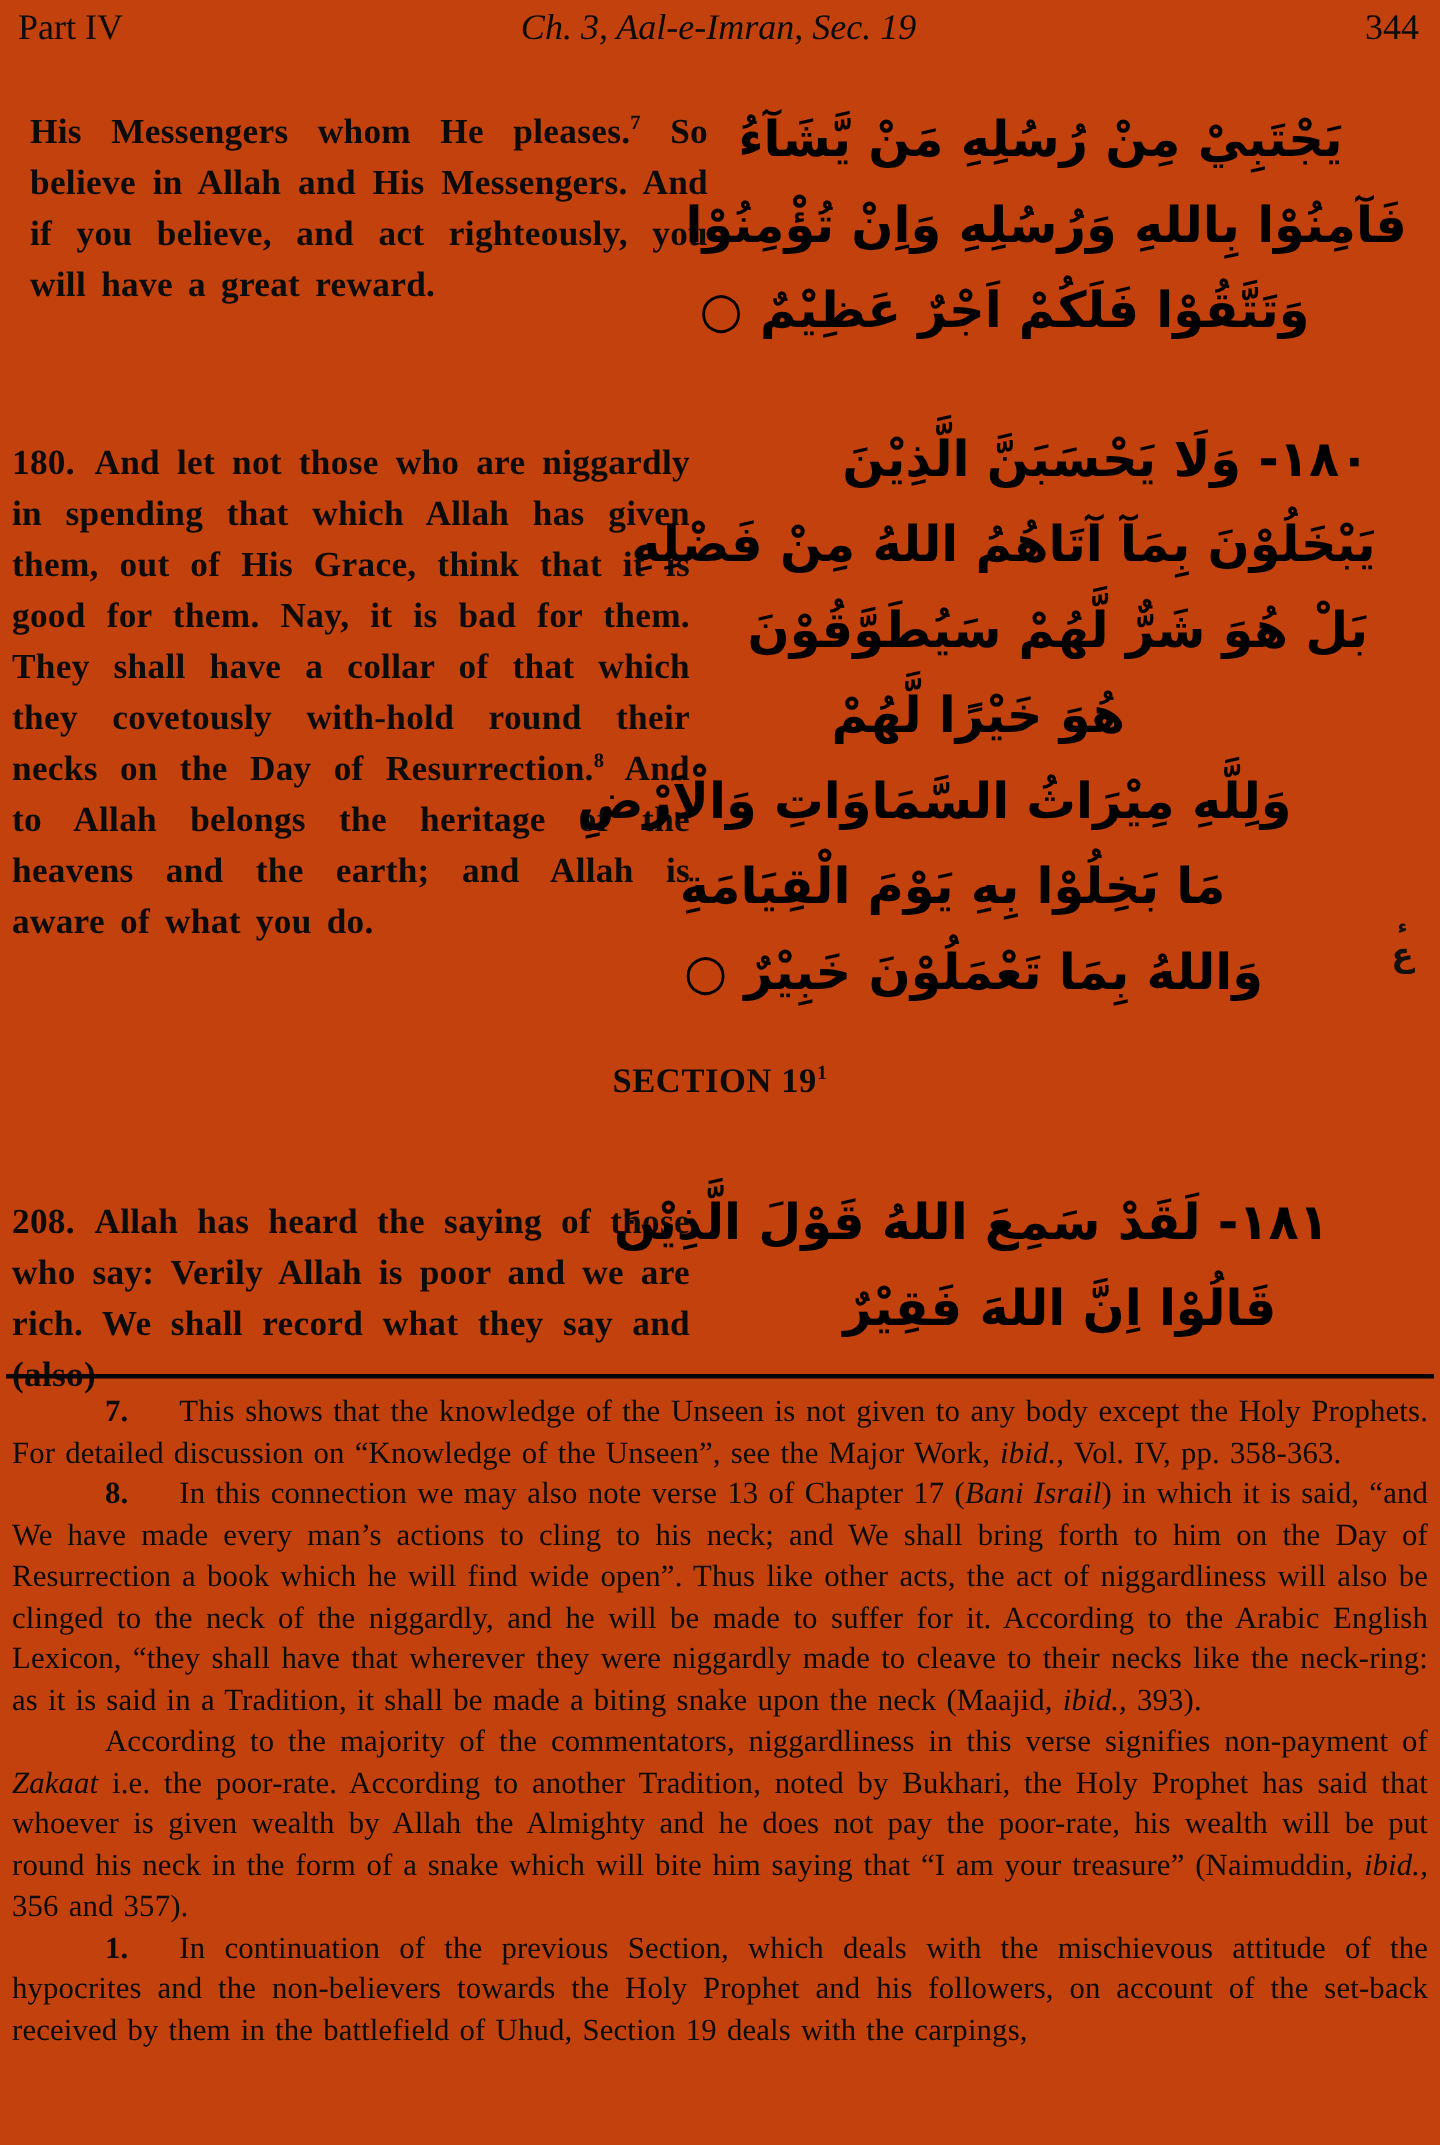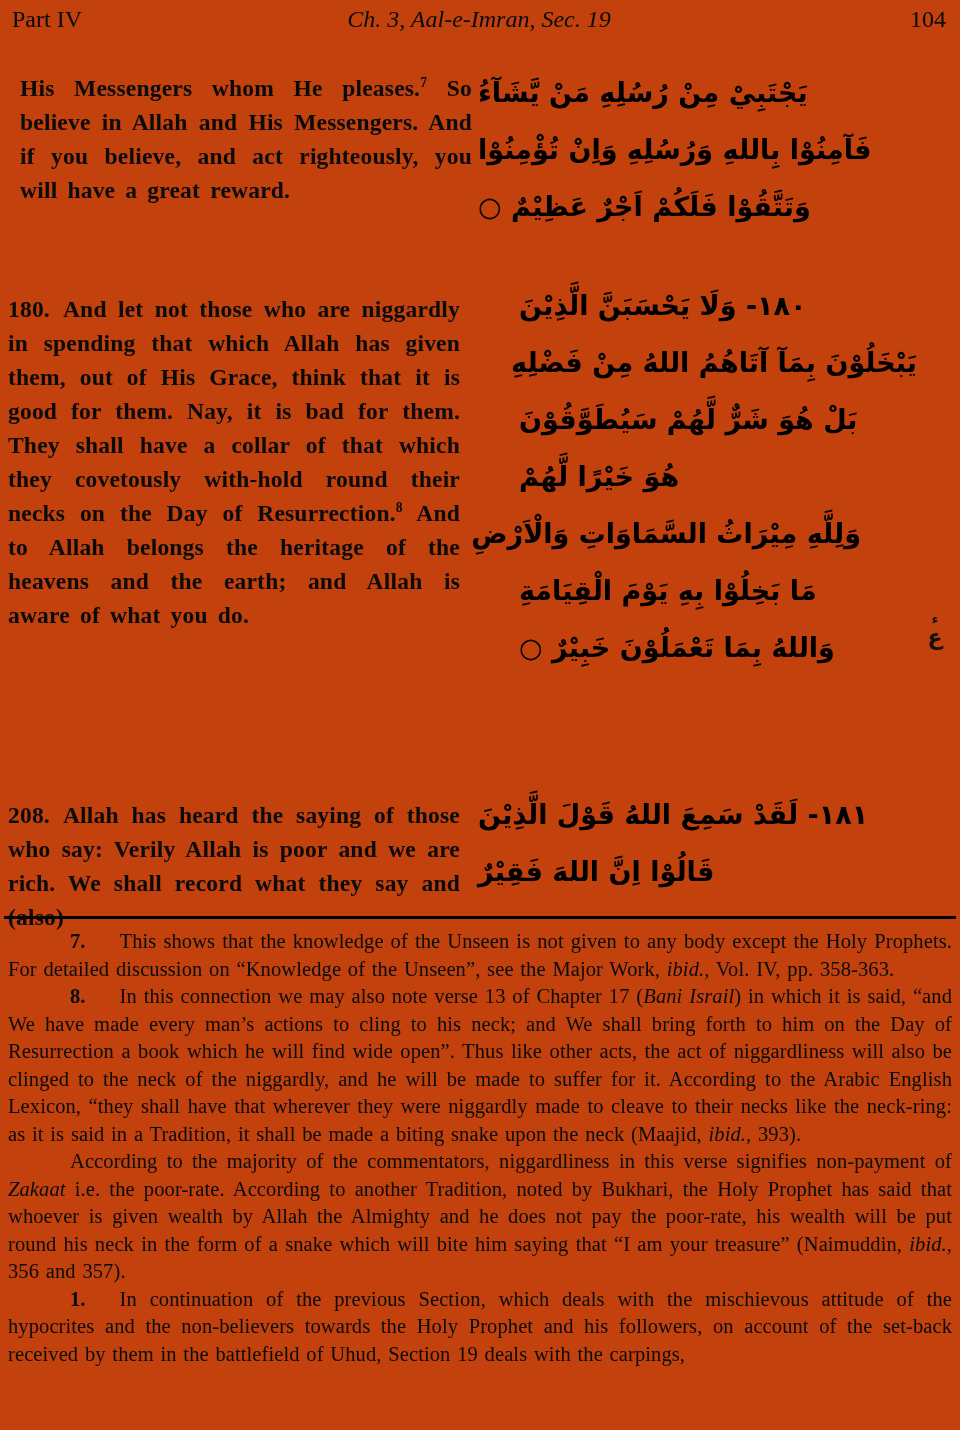--- a/index.html
+++ b/index.html
@@ -24,23 +24,23 @@
   .eng-180 { top:268px; }
   .eng-181 { top:774px; }
   
   .section-head {
     position:absolute; top:708px; left:0; width:100%;
     text-align:center; font-weight:bold; font-size:23px; letter-spacing:0.4px;
   }
   
   .ar {
     position:absolute; left:478px; right:14px;
-    direction:rtl; text-align:left;
+    direction:rtl; text-align:right;
     font-family:"DejaVu Sans", sans-serif; font-weight:700;
-    font-size:27px; line-height:57px; color:#000;
+    font-size:33px; line-height:57px; color:#000;
   }
   .ar-179 { top:64px; }
   .ar-180 { top:277px;margin-left:41px; }
   .ar-181 { top:786px; }
   .ar-line { white-space:nowrap; padding-right:var(--pr,0px); }
   
   .ruku {
     position:absolute; right:12px; top:612px; width:26px;
     direction:rtl; text-align:center;
     font-family:"DejaVu Sans", sans-serif; font-weight:700; color:#111;
@@ -64,21 +64,21 @@
   .run-vnum{ margin-right:13px; }
 </style>
 </head>
 <body>
 
 <div class="page">
 
   <div class="hdr">
     <span class="hdr-left">Part IV</span>
     <span class="hdr-center">Ch. 3, Aal-e-Imran, Sec. 19</span>
-    <span class="hdr-right">104</span>
+    <span class="hdr-right">344</span>
   </div>
 
   <p class="eng eng-179"><span>His Messengers whom He pleases.</span><span class="run-sup">7</span><span> So believe in Allah and His Messengers. And if you believe, and act righteously, you will have a great reward.</span></p>
 
   <div class="ar ar-179">
     <div class="ar-line" style="--pr:51px">يَجْتَبِيْ مِنْ رُسُلِهِ مَنْ يَّشَآءُ</div>
     <div class="ar-line" style="--pr:8px">فَآمِنُوْا بِاللهِ وَرُسُلِهِ وَاِنْ تُؤْمِنُوْا</div>
     <div class="ar-line" style="--pr:73px">وَتَتَّقُوْا فَلَكُمْ اَجْرٌ عَظِيْمٌ ○</div>
   </div>
 
@@ -92,20 +92,21 @@
     <div class="ar-line" style="--pr:85px">وَلِلَّهِ مِيْرَاثُ السَّمَاوَاتِ وَالْاَرْضِ</div>
     <div class="ar-line" style="--pr:129px">مَا بَخِلُوْا بِهِ يَوْمَ الْقِيَامَةِ</div>
     <div class="ar-line" style="--pr:104px">وَاللهُ بِمَا تَعْمَلُوْنَ خَبِيْرٌ ○</div>
   </div>
 
   <div class="ruku">
     <span class="t">ء</span>
     <span class="b">ع</span>
   </div>
 
+  <div class="section-head"><span>SECTION 19</span><span class="run-sup">1</span></div>
 
   <p class="eng eng-181"><span class="run-vnum">208.</span><span>Allah has heard the saying of those who say: Verily Allah is poor and we are rich. We shall record what they say and (also)</span></p>
 
   <div class="ar ar-181">
     <div class="ar-line" style="--pr:60px">١٨١- لَقَدْ سَمِعَ اللهُ قَوْلَ الَّذِيْنَ</div>
     <div class="ar-line" style="--pr:95px">قَالُوْا اِنَّ اللهَ فَقِيْرٌ</div>
   </div>
 
   <div class="rule"></div>
 

